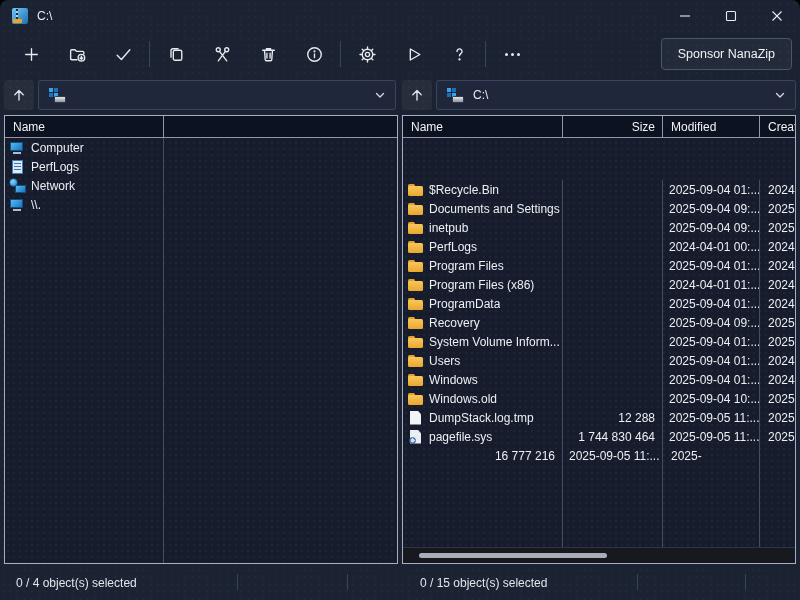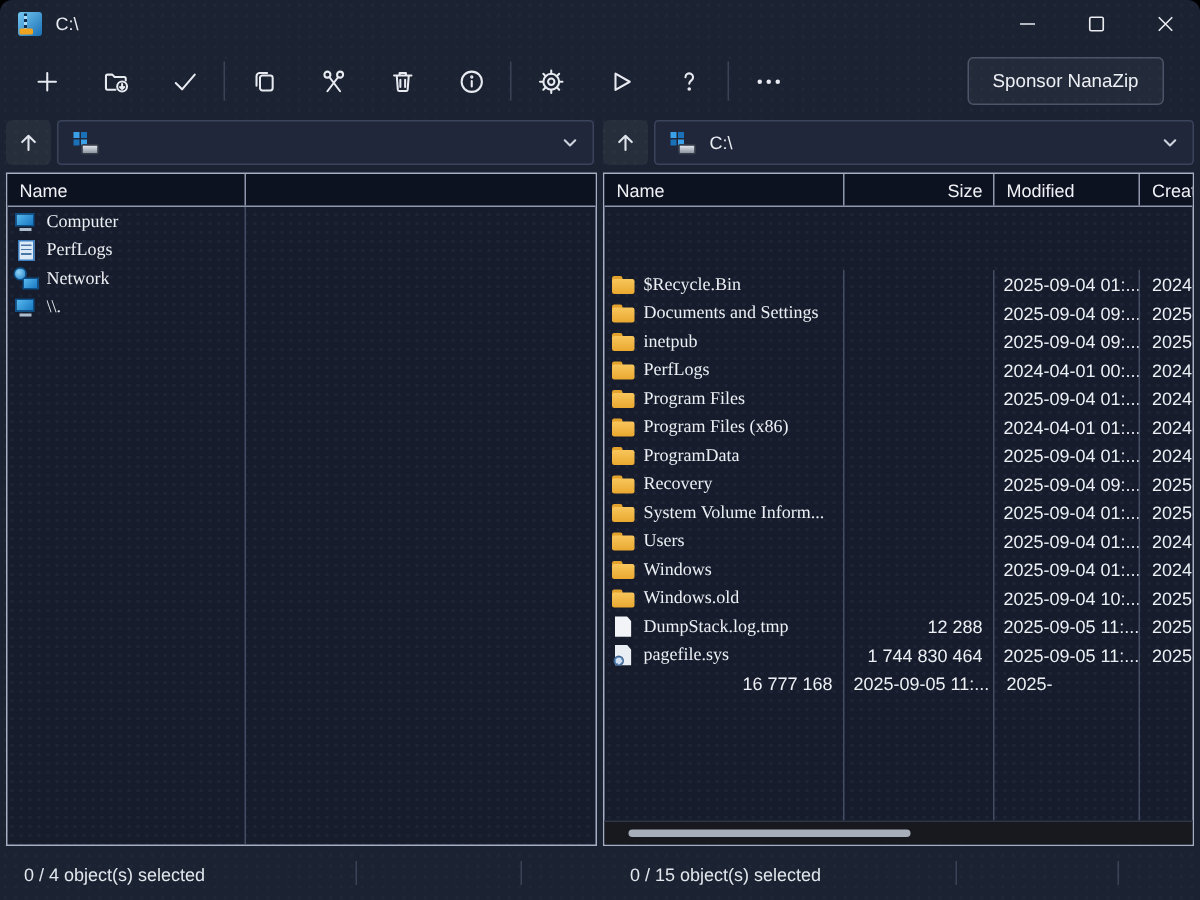--- a/index.html
+++ b/index.html
@@ -20,21 +20,21 @@
   .win-controls{margin-left:auto;display:flex;height:32px;}
   .wbtn{width:46px;height:32px;display:flex;align-items:center;justify-content:center;}
   .wbtn svg{stroke:#e9ecf1;fill:none;stroke-width:1.1;}
   
   .toolbar{position:absolute;left:0;top:32px;width:800px;height:44px;display:flex;align-items:center;padding-left:8px;box-sizing:border-box;}
   .tbtn{width:46px;height:34px;display:flex;align-items:center;justify-content:center;border-radius:4px;}
   .tbtn svg{stroke:#e7eaf0;fill:none;stroke-width:1.3;stroke-linecap:round;stroke-linejoin:round;}
   .tsep{width:1px;height:26px;background:#3a4356;margin:0 3px;}
   .dots{position:relative;width:3px;height:3px;border-radius:50%;background:#e7eaf0;margin-right:12px;
     box-shadow:6px 0 0 #e7eaf0,12px 0 0 #e7eaf0;}
-  .sponsor{margin-left:auto;margin-right:24px;height:30px;padding:0 16px;display:flex;align-items:center;
+  .sponsor{margin-left:auto;margin-right:8px;height:30px;padding:0 16px;display:flex;align-items:center;
     border:1px solid #4c5568;border-radius:4px;background:rgba(255,255,255,0.04);
     font-size:12.5px;color:#eef0f5;}
   
   .addr-row{position:absolute;left:0;top:78px;width:800px;height:34px;}
   .upbtn{position:absolute;top:2px;width:30px;height:30px;border-radius:4px;background:rgba(255,255,255,0.05);
     display:flex;align-items:center;justify-content:center;}
   .upbtn svg{stroke:#dfe3ea;fill:none;stroke-width:1.4;stroke-linecap:round;stroke-linejoin:round;}
   .combo{position:absolute;top:2px;height:30px;background:#20273a;border:1px solid #3b445c;border-radius:3px;
     box-sizing:border-box;display:flex;align-items:center;}
   .combo .ctext{margin-left:9px;font-size:12px;color:#e9ecf1;}
@@ -57,21 +57,21 @@
   .hcell.num{text-align:right;padding-right:7px;padding-left:0;}
   .body{position:absolute;left:0;right:0;top:22px;bottom:0;overflow:hidden;}
   .panel.right .body{bottom:15px;margin-top:42px;}
   .vline{position:absolute;top:0;bottom:0;width:1px;background:#434c62;}
   .row{height:19px;display:flex;align-items:center;font-size:12px;color:#eceff4;position:relative;}
   .rrow{display:grid;grid-template-columns:160px 100px 97px 1fr;height:19px;align-items:center;font-size:12px;color:#eceff4;}
   .cname{display:flex;align-items:center;gap:5px;padding-left:4px;overflow:hidden;white-space:nowrap;}
   .csize{text-align:right;padding-right:8px;white-space:nowrap;}
   .cmod{padding-left:6px;white-space:nowrap;overflow:hidden;}
   .ccre{padding-left:8px;white-space:nowrap;overflow:hidden;}
-  .lbl{overflow:hidden;white-space:nowrap;font-family:Liberation Serif, serif;}
+  .lbl{overflow:hidden;white-space:nowrap;}
   
   .fic{position:relative;width:17px;height:16px;flex:0 0 auto;}
   .icon-folder::before{content:"";position:absolute;left:1px;top:2px;width:7px;height:4px;background:#e2a22c;border-radius:1.5px 1.5px 0 0;}
   .icon-folder::after{content:"";position:absolute;left:1px;top:4px;width:15px;height:10px;
     background:linear-gradient(180deg,#f8c65c,#e9a82f);border-radius:1.5px;}
   .icon-file::after{content:"";position:absolute;left:3px;top:1px;width:11px;height:14px;background:#f2f4f7;
     clip-path:polygon(0 0,70% 0,100% 27%,100% 100%,0 100%);}
   .icon-file-sys::after{content:"";position:absolute;left:3px;top:1px;width:11px;height:14px;background:#e9eef5;
     clip-path:polygon(0 0,70% 0,100% 27%,100% 100%,0 100%);}
   .icon-file-sys::before{content:"";position:absolute;left:2px;top:8px;width:7px;height:7px;z-index:1;
@@ -409,21 +409,21 @@
           <span class="cname">
             <span class="fic icon-file-sys"></span>
             <span class="lbl">pagefile.sys</span>
           </span>
           <span class="csize">1 744 830 464</span>
           <span class="cmod">2025-09-05 11:...</span>
           <span class="ccre">2025-</span>
         </div>
 
         <div class="rrow">
-          <span class="csize">16 777 168</span>
+          <span class="csize">16 777 216</span>
           <span class="cmod">2025-09-05 11:...</span>
           <span class="ccre">2025-</span>
         </div>
       </div>
     <div class="hscroll">
       <div class="hthumb"></div>
     </div>
   </div>
 
   <div class="statusbar">

